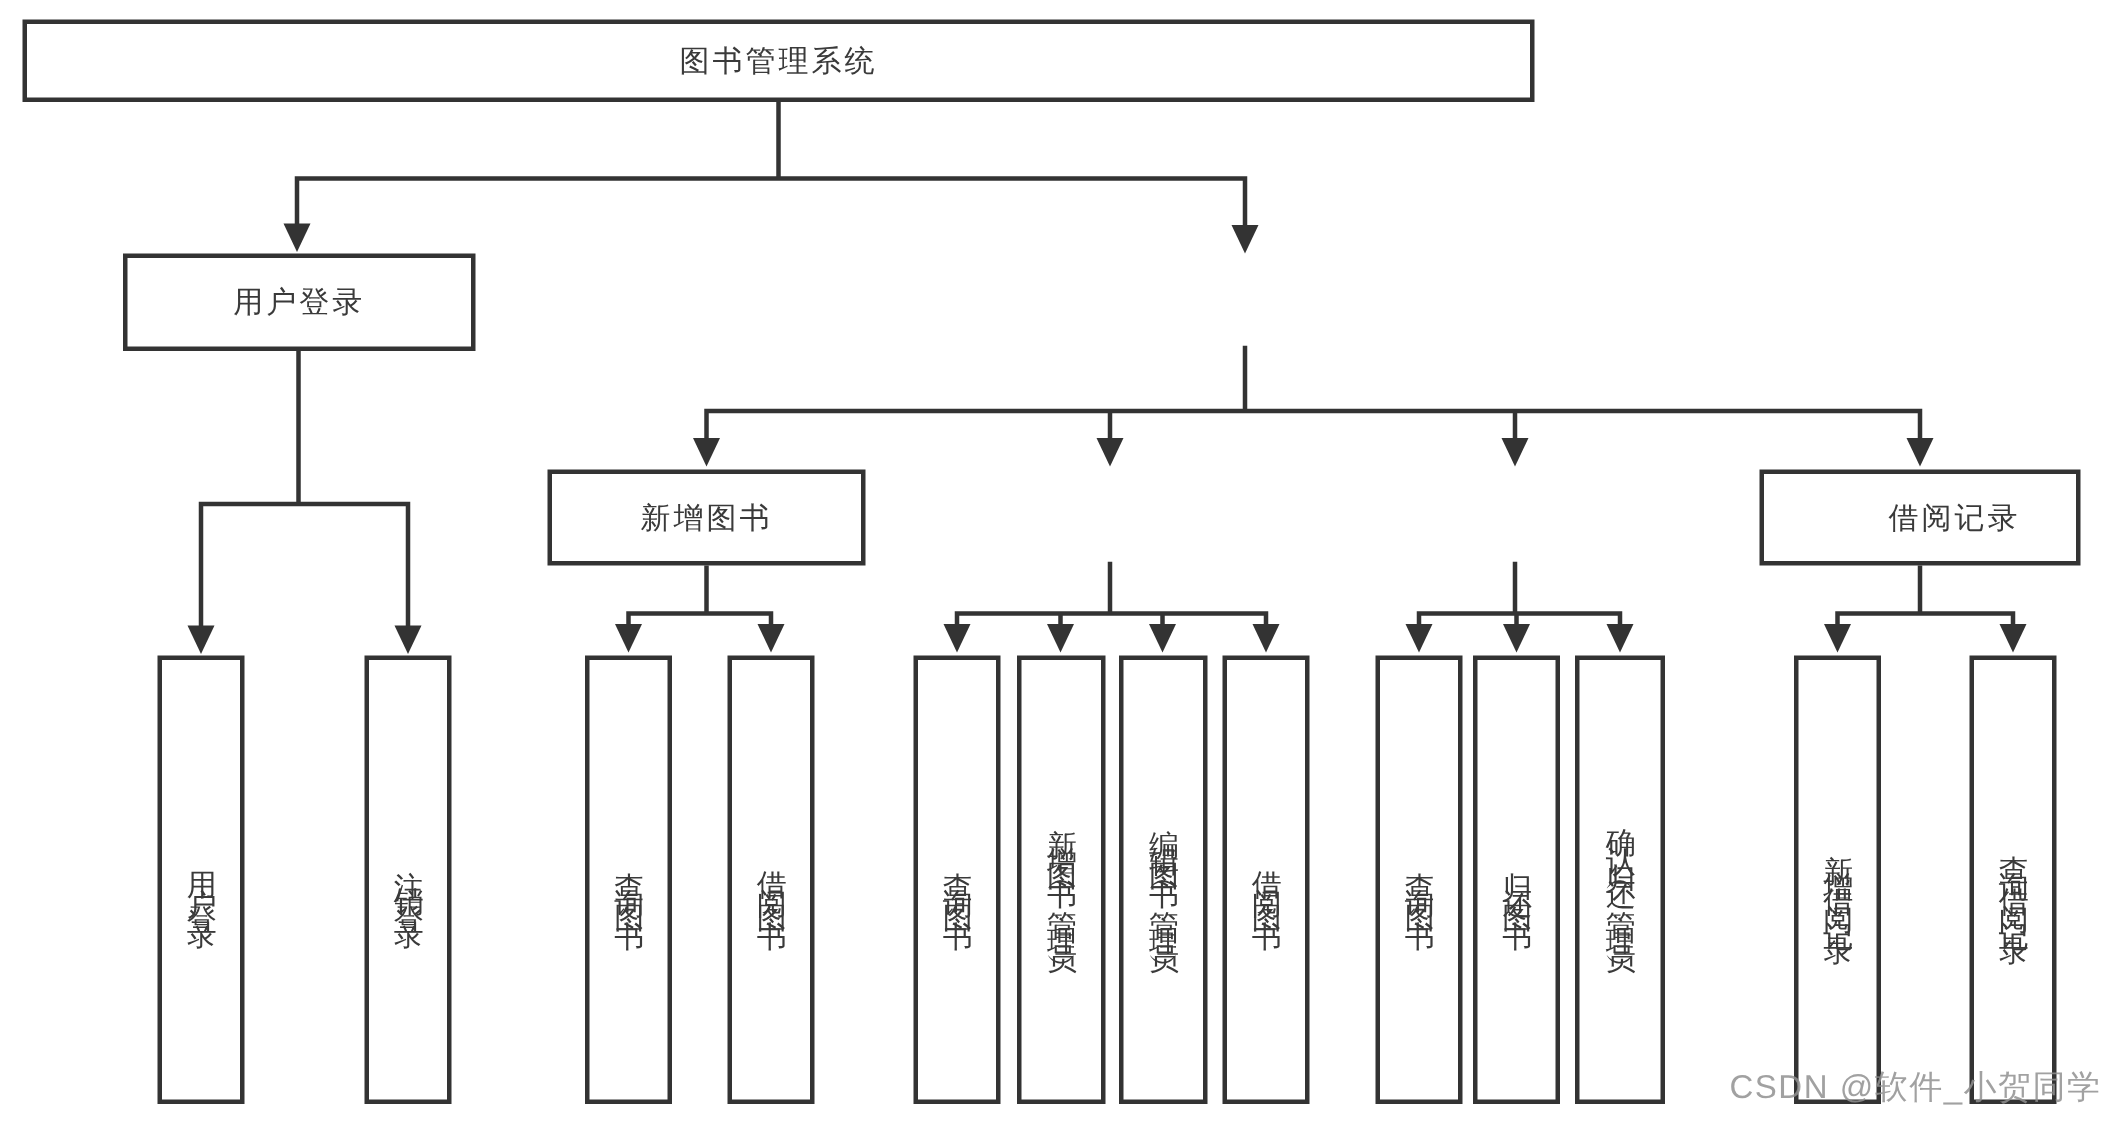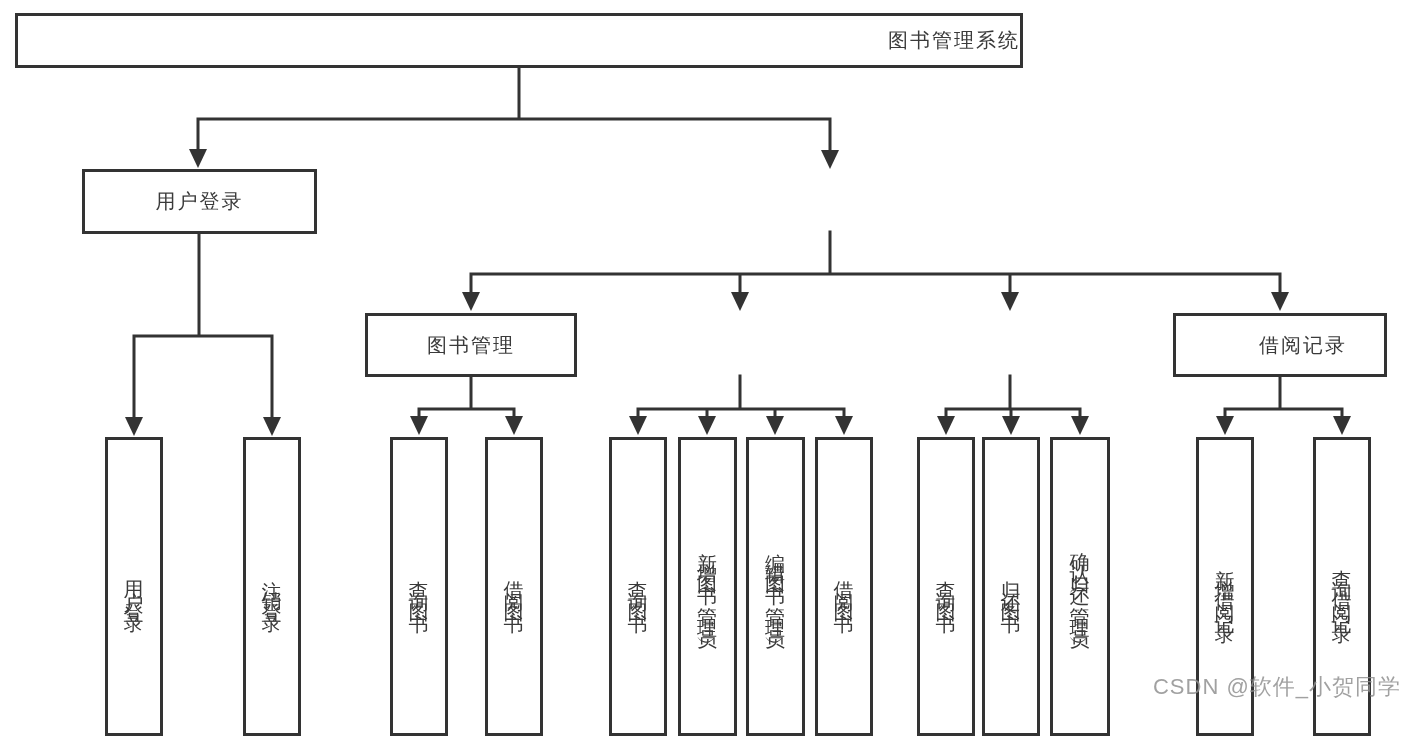--- a/index.html
+++ b/index.html
@@ -39,21 +39,21 @@
     text-orientation: mixed;
     font-size: 20px;
     letter-spacing: 11px;
     line-height: 1;
     color: #3a3a3a;
     max-height: 288px;
   }
   .watermark {
     position: absolute;
     right: 4px;
-    top: 672px;
+    top: 710px;
     font-size: 22px;
     color: rgba(145, 145, 145, 0.85);
     z-index: 3;
     white-space: nowrap;
     letter-spacing: 1px;
   }
 </style>
 </head>
 <body>
 
@@ -85,30 +85,30 @@
       <polygon points="766,416 784,416 775,435"></polygon>
       <polygon points="835,416 853,416 844,435"></polygon>
       <polygon points="937,416 955,416 946,435"></polygon>
       <polygon points="1002,416 1020,416 1011,435"></polygon>
       <polygon points="1071,416 1089,416 1080,435"></polygon>
       <polygon points="1216,416 1234,416 1225,435"></polygon>
       <polygon points="1333,416 1351,416 1342,435"></polygon>
     </g>
   </svg>
 
-  <div class="node h-node" style="left:15px; top:13px; width:1008px; height:55px;justify-content:flex-end;">
+  <div class="node h-node" style="left:15px; top:13px; width:1008px; height:55px;">
     <span class="label">图书管理系统</span>
   </div>
 
   <div class="node h-node" style="left:82px; top:169px; width:235px; height:65px;">
     <span class="label">用户登录</span>
   </div>
 
   <div class="node h-node" style="left:365px; top:313px; width:212px; height:64px;">
-    <span class="label">图书管理</span>
+    <span class="label">新增图书</span>
   </div>
   <div class="node h-node" style="left:1173px; top:313px; width:214px; height:64px;padding-left:46px;">
     <span class="label">借阅记录</span>
   </div>
 
   <div class="node v-node" style="left:105px; top:437px; width:58px; height:299px;">
     <span class="label">用户登录</span>
   </div>
   <div class="node v-node" style="left:243px; top:437px; width:58px; height:299px;">
     <span class="label">注销登录</span>

